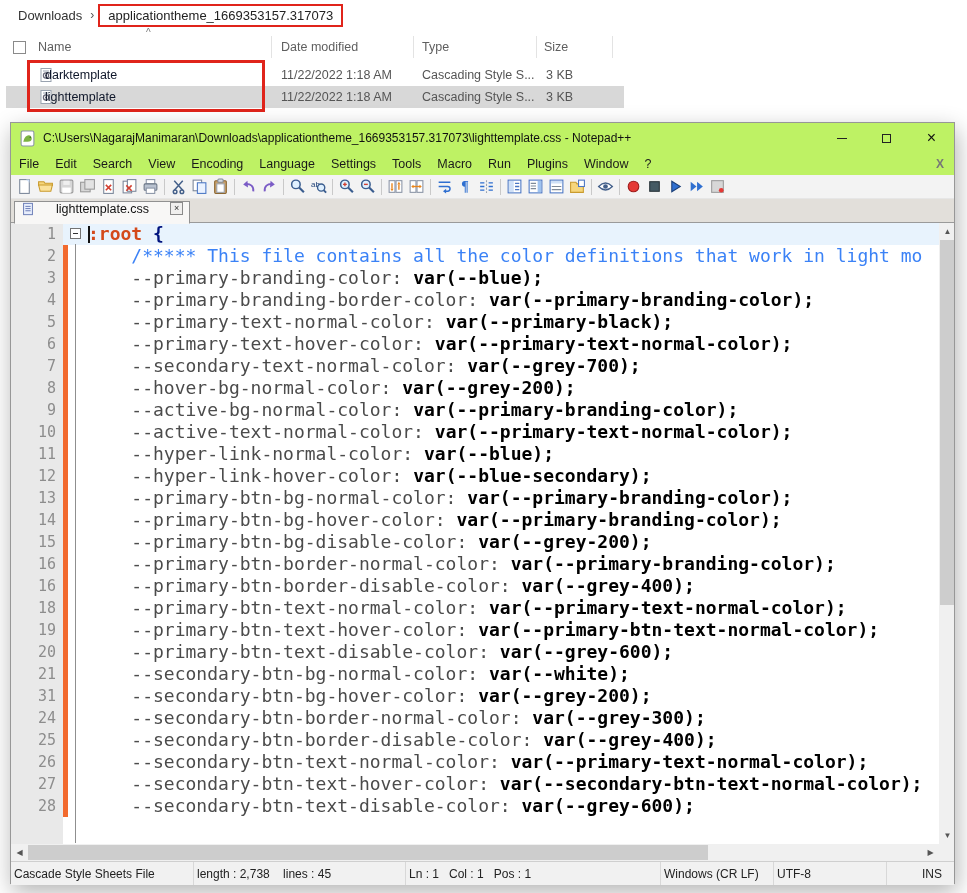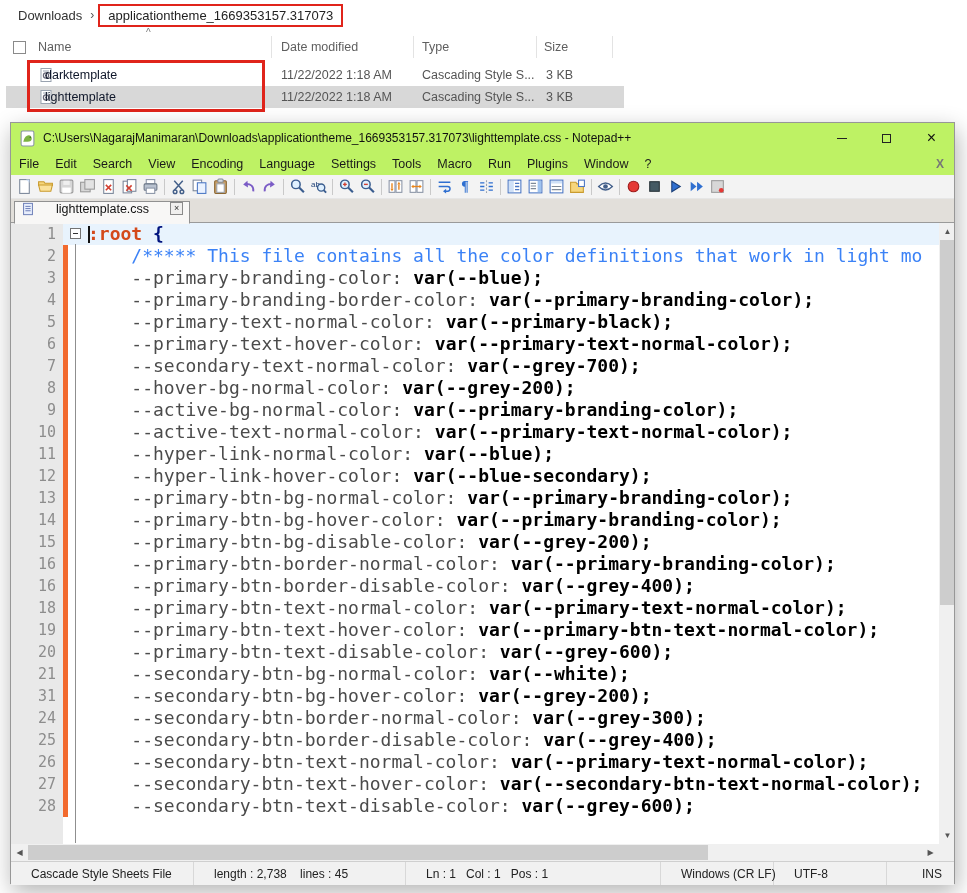--- a/index.html
+++ b/index.html
@@ -73,21 +73,21 @@
   .c-plain { color:#222; }
 
   .vsb { position:absolute; left:928px; top:0; width:17px; height:621px; background:#f0f0f0; }
   .hsb { position:absolute; left:0; top:621px; width:928px; height:17px; background:#f0f0f0; }
   .sb-corner { position:absolute; left:928px; top:621px; width:17px; height:17px; background:#f0f0f0; }
   .sb-a { position:absolute; width:17px; height:17px; display:flex; align-items:center; justify-content:center; font-size:8px; color:#555; }
   .vsb-thumb { position:absolute; left:1px; top:17px; width:15px; height:365px; background:#cdcdcd; }
   .hsb-thumb { position:absolute; left:17px; top:1px; width:680px; height:15px; background:#cdcdcd; }
 
   .np-status { height:24px; background:#f1f1f1; border-top:1px solid #cfcfcf; display:flex; align-items:center; font-size:12px; color:#222; }
-  .st-seg { height:100%; display:flex; align-items:center; padding-left:20px; border-right:1px solid #d8d8d8; white-space:pre; }
+  .st-seg { height:100%; display:flex; align-items:center; padding-left:3px; border-right:1px solid #d8d8d8; white-space:pre; }
   .st-1 { width:183px; } .st-2 { width:212px; } .st-3 { width:255px; } .st-4 { width:113px; } .st-5 { width:113px; }
   .st-6 { flex:1; justify-content:flex-end; padding-right:12px; border-right:none; }
 </style>
 </head>
 <body>
 
 <div class="explorer">
   <div class="crumb-row">
     <span class="crumb-root">Downloads</span>
     <span class="crumb-chev">›</span>

